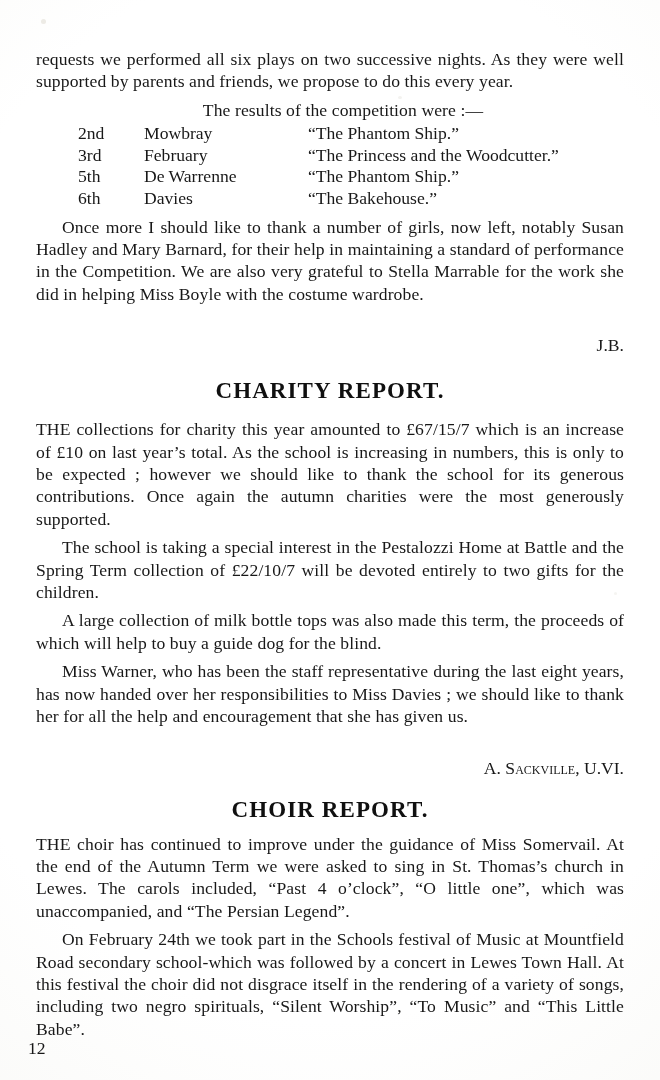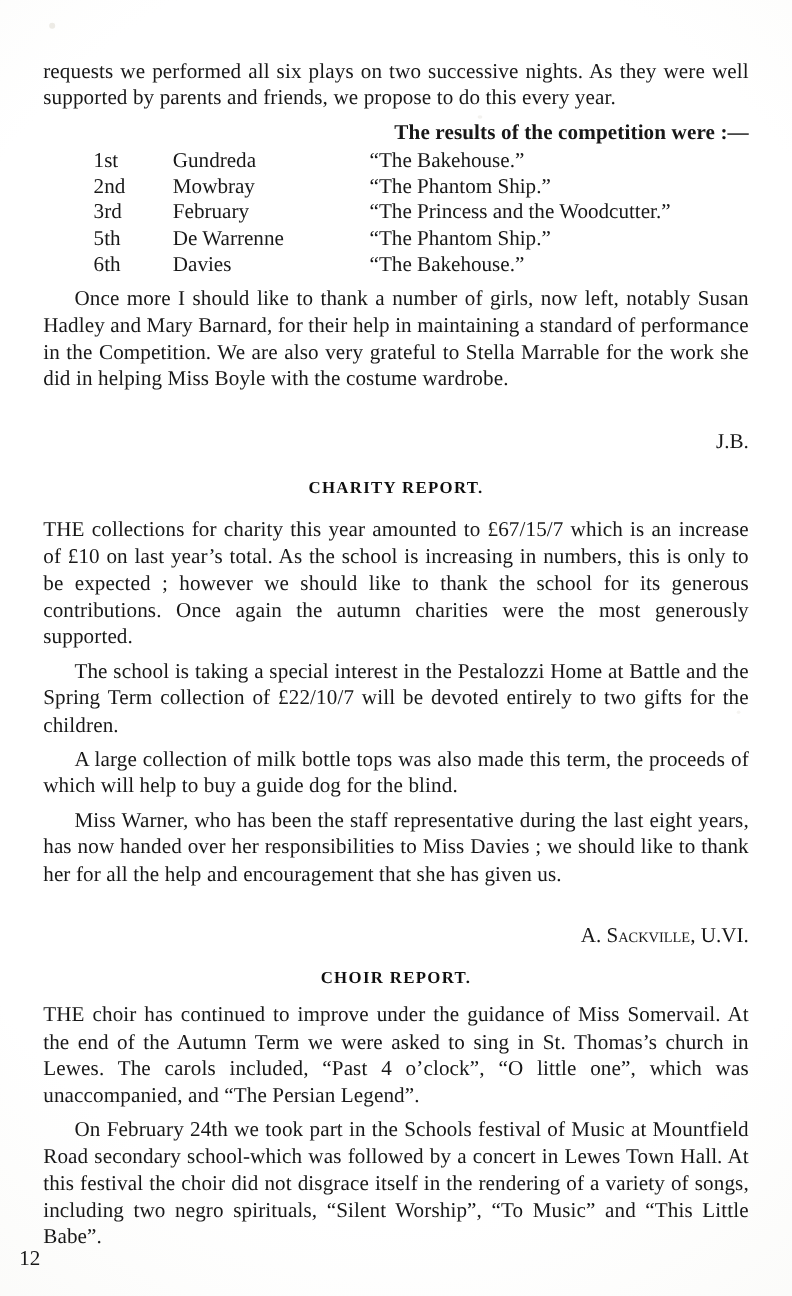--- a/index.html
+++ b/index.html
@@ -48,62 +48,61 @@
     letter-spacing: 0.1px;
     color: #181818;
   }
   p.cont {
     text-indent: 0;
   }
   p.ind {
     text-indent: 26px;
   }
   .lastline-left {
-    text-align: right;
-    font-weight: bold;
+    text-align: center;
   }
   
   .results {
     margin: 2px 0 0 0;
     border-collapse: collapse;
   }
   .results td {
     font-size: 17.6px;
     line-height: 21.6px;
     padding: 0;
     vertical-align: baseline;
     white-space: nowrap;
     color: #181818;
   }
   .c-pos { width: 66px; padding-left: 42px !important; }
   .c-house { width: 164px; }
   .c-play { }
 
   h2.section {
     text-align: center;
-    font-size: 14px;
+    font-size: 23px;
     font-weight: bold;
     letter-spacing: 1.1px;
     margin: 0;
     color: #101010;
     font-family: "Liberation Serif", "DejaVu Serif", serif;
   }
   .sig {
     text-align: right;
     font-size: 17.6px;
     line-height: 22px;
     color: #181818;
     margin-top: 19px;
   }
   .smallcaps {
     font-variant: small-caps;
   }
   .pageno {
     position: absolute;
-    left: 16px;
+    left: 28px;
     top: 1038px;
     font-size: 17.6px;
     color: #181818;
   }
   .sp-6 { height: 6px; }
   .sp-10 { height: 10px; }
   .sp-14 { height: 14px; }
   .sp-18 { height: 18px; }
   .sp-22 { height: 22px; }
 </style>
@@ -120,25 +119,20 @@
 
     <p class="cont">requests we performed all six plays on two successive nights.  As they were well supported by parents and friends, we propose to do this every year.</p>
 
     <div class="sp-6"></div>
 
     <p class="ind lastline-left">The results of the competition were :—</p>
 
     <table class="results">
       <tbody>
         <tr>
-          <td class="c-pos">1st</td>
-          <td class="c-house">Gundreda</td>
-          <td class="c-play">“The Bakehouse.”</td>
-        </tr>
-        <tr>
           <td class="c-pos">2nd</td>
           <td class="c-house">Mowbray</td>
           <td class="c-play">“The Phantom Ship.”</td>
         </tr>
         <tr>
           <td class="c-pos">3rd</td>
           <td class="c-house">February</td>
           <td class="c-play">“The Princess and the Woodcutter.”</td>
         </tr>
         <tr>

